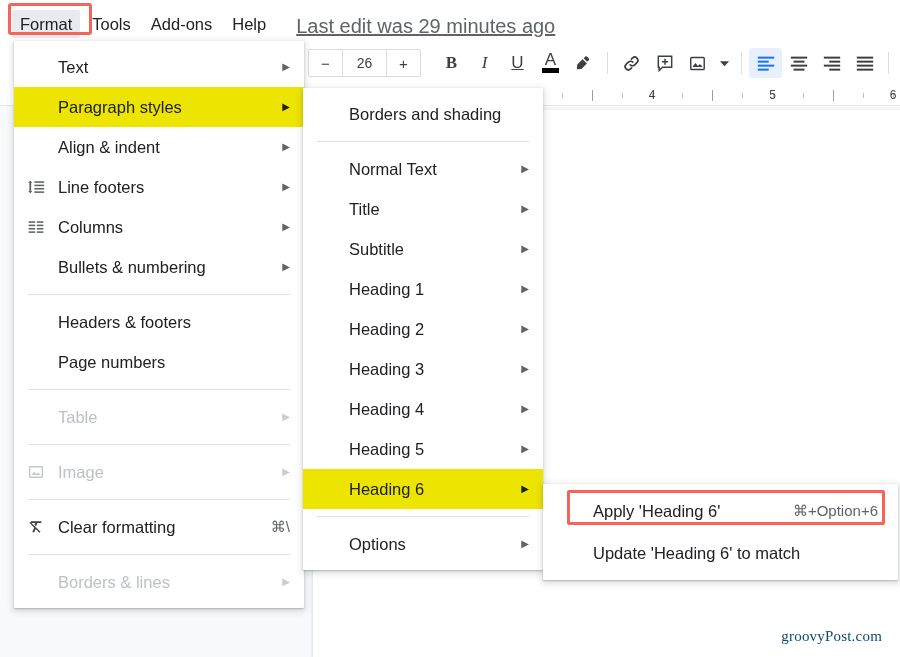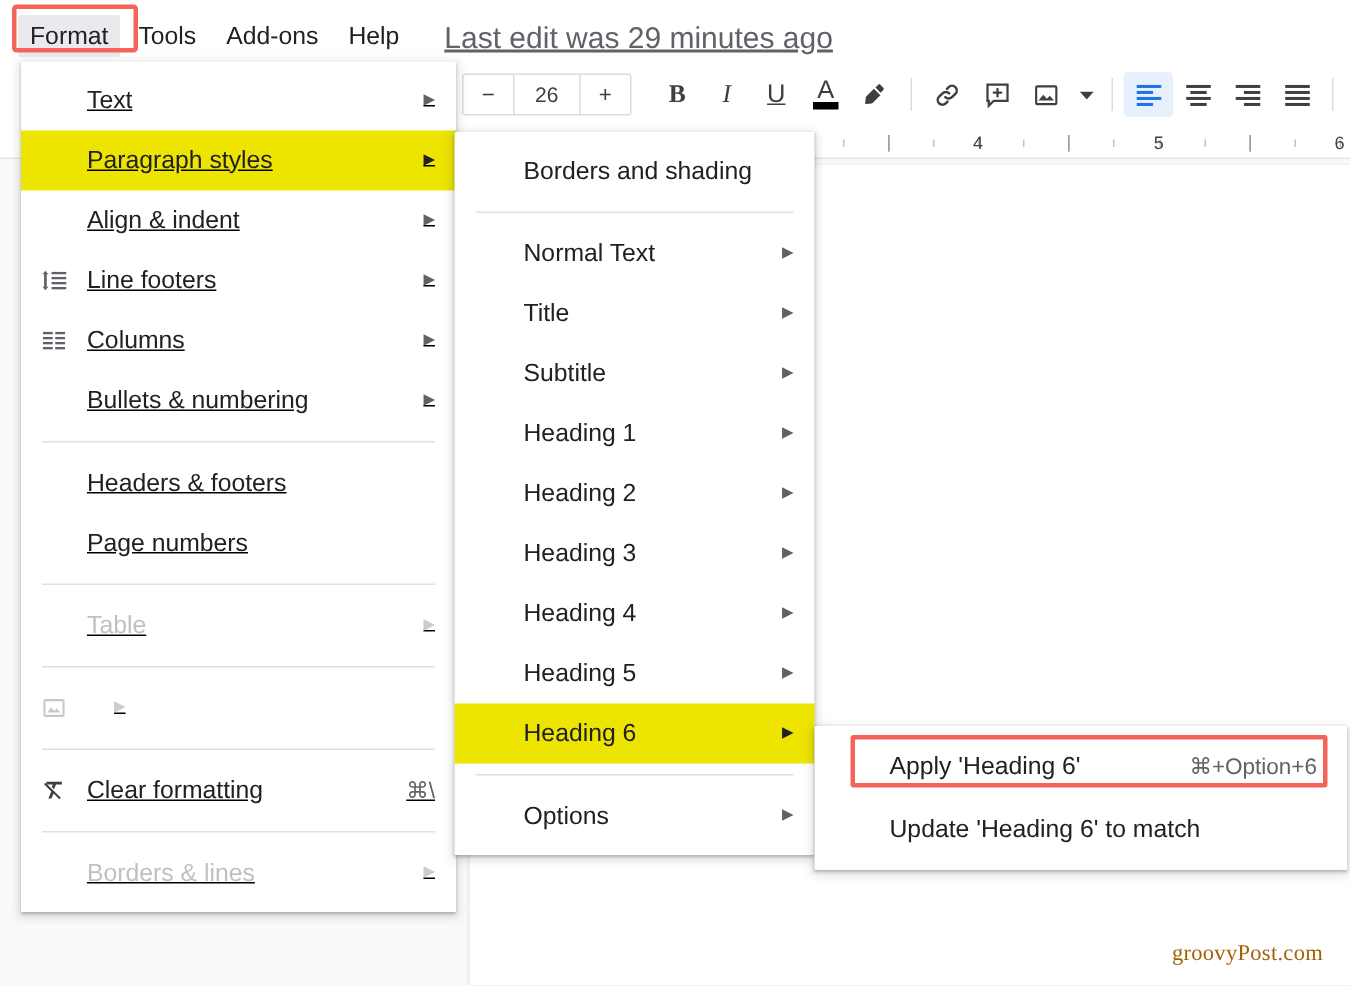--- a/index.html
+++ b/index.html
@@ -161,21 +161,21 @@
     width: 587px; height: 547px;
     background: #ffffff;
     box-shadow: 0 1px 3px rgba(60,64,67,0.25);
   }
 
   .watermark {
     position: absolute;
     right: 18px; bottom: 12px;
     font-family: "Liberation Serif", serif;
     font-size: 15px;
-    color: #a16207;
+    color: #0c4a6e;
     letter-spacing: 0.2px;
   }
 
   
   .panel {
     position: absolute;
     background: #ffffff;
     box-shadow: 0 2px 6px 2px rgba(60,64,67,0.15), 0 1px 2px rgba(60,64,67,0.3);
     padding: 6px 0;
     border-radius: 1px;
@@ -217,21 +217,21 @@
   .mi.hl .arrow { color: #202124; }
   .mi.disabled .arrow { color: #c9ccd0; }
 
   .sep {
     height: 1px;
     background: #e0e0e0;
     margin: 7px 14px 7px 14px;
   }
 
   
-  #menu-format { left: 14px; top: 41px; width: 290px; text-decoration: underline; }
+  #menu-format { left: 14px; top: 41px; width: 290px; }
   
   #menu-paragraph-styles { left: 303px; top: 88px; width: 240px; }
   #menu-paragraph-styles .mi { padding-left: 46px; }
   #menu-paragraph-styles .mi .lbl { flex: 1; }
   
   #menu-heading6 { left: 543px; top: 484px; width: 355px; }
   #menu-heading6 .mi { padding-left: 50px; padding-right: 20px; height: 42px; }
 
   
   .annot-apply {
@@ -487,20 +487,21 @@
         <span class="arrow">▶</span>
       </div>
       <div class="sep"></div>
       <div class="mi disabled">
         <span class="ico">
           <svg width="18" height="18" viewBox="0 0 24 24" fill="none" stroke="#c4c7ca" stroke-width="1.8">
             <rect x="3.5" y="5" width="17" height="14" rx="1"></rect>
             <path d="M6 16l3.5-4.5 2.6 3.2 2.2-2.2L18 16z" fill="#c4c7ca" stroke="none"></path>
           </svg>
         </span>
+        <span class="lbl">Image</span>
         <span class="arrow">▶</span>
       </div>
       <div class="sep"></div>
       <div class="mi">
         <span class="ico">
           <svg width="19" height="19" viewBox="0 0 24 24" fill="#3c4043">
             <path d="M5 4h13v2.4h-4.9l-1.7 4-1.9-1.9.9-2.1H5z"></path>
             <path d="M4.2 4.9 3 6.1l6.1 6.1L6.6 18h2.6l1.8-4.2 4.9 4.9 1.2-1.2z"></path>
           </svg>
         </span>

